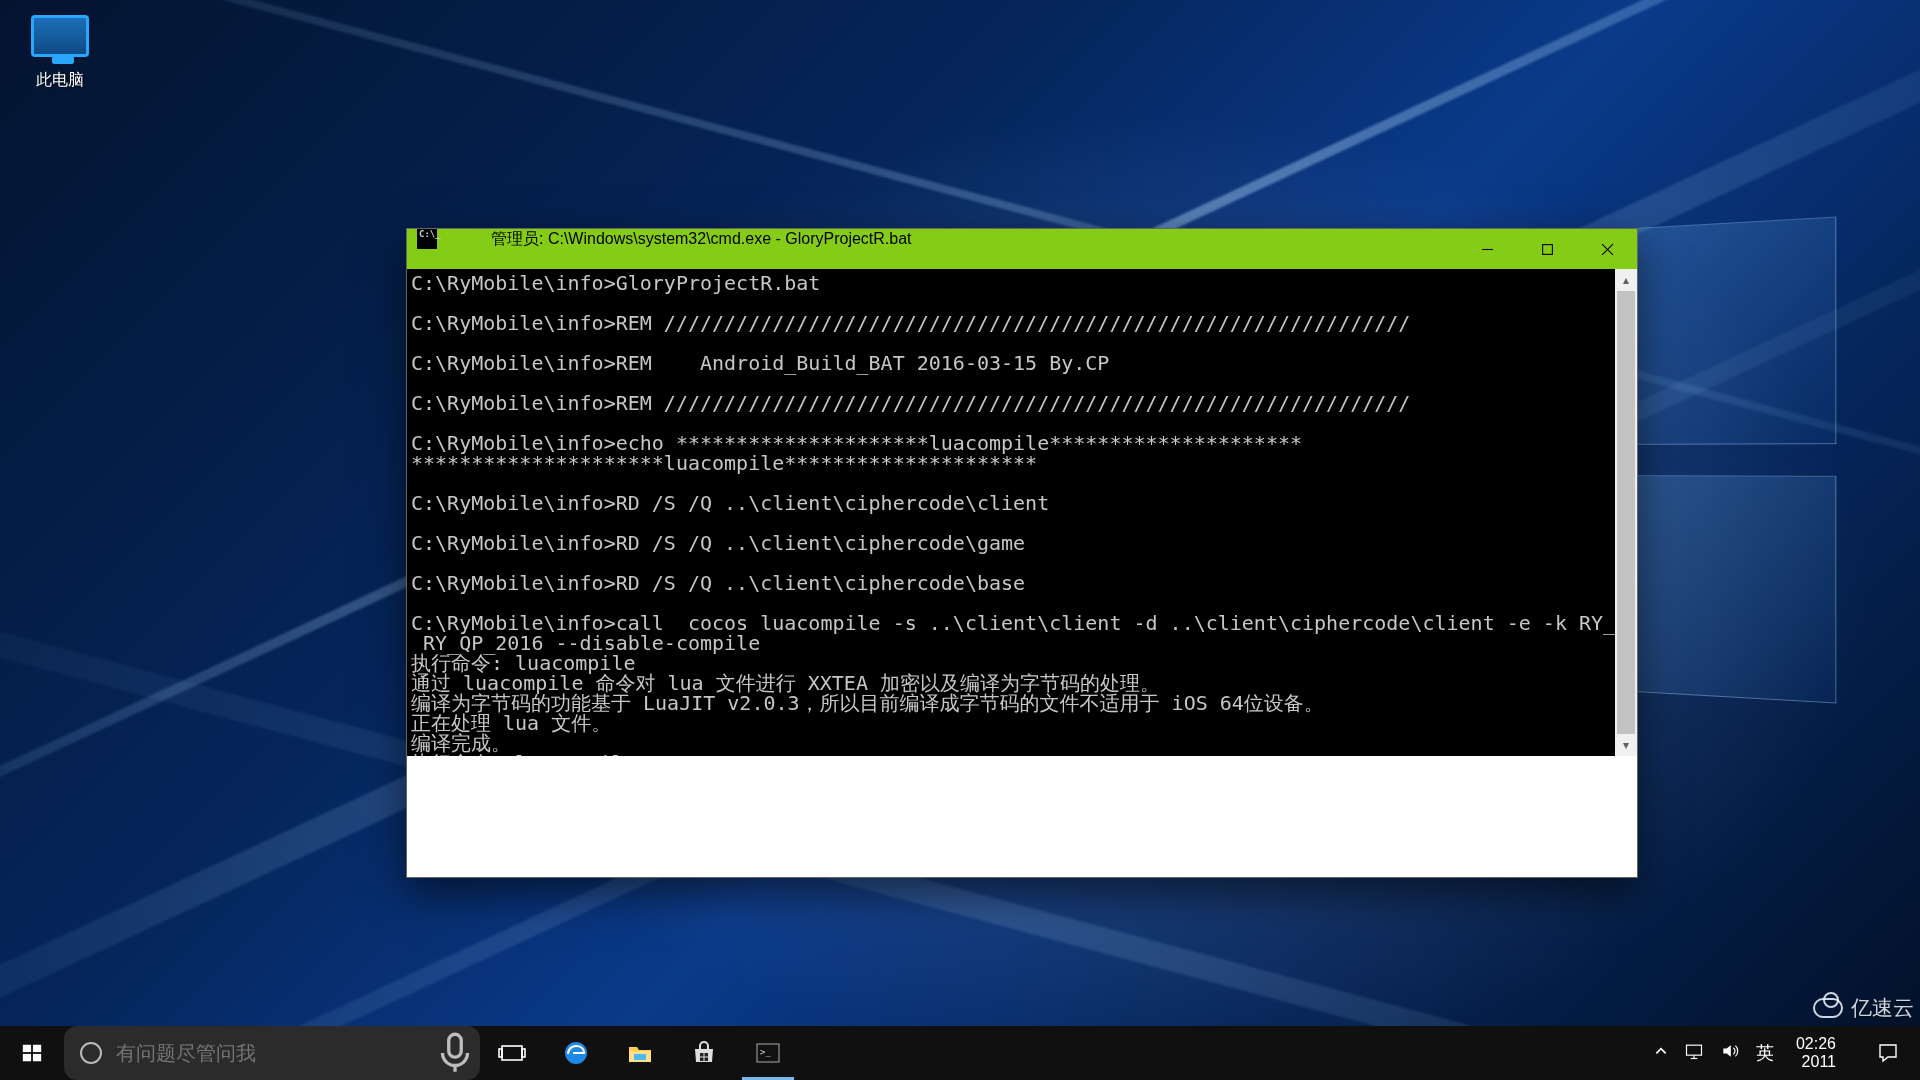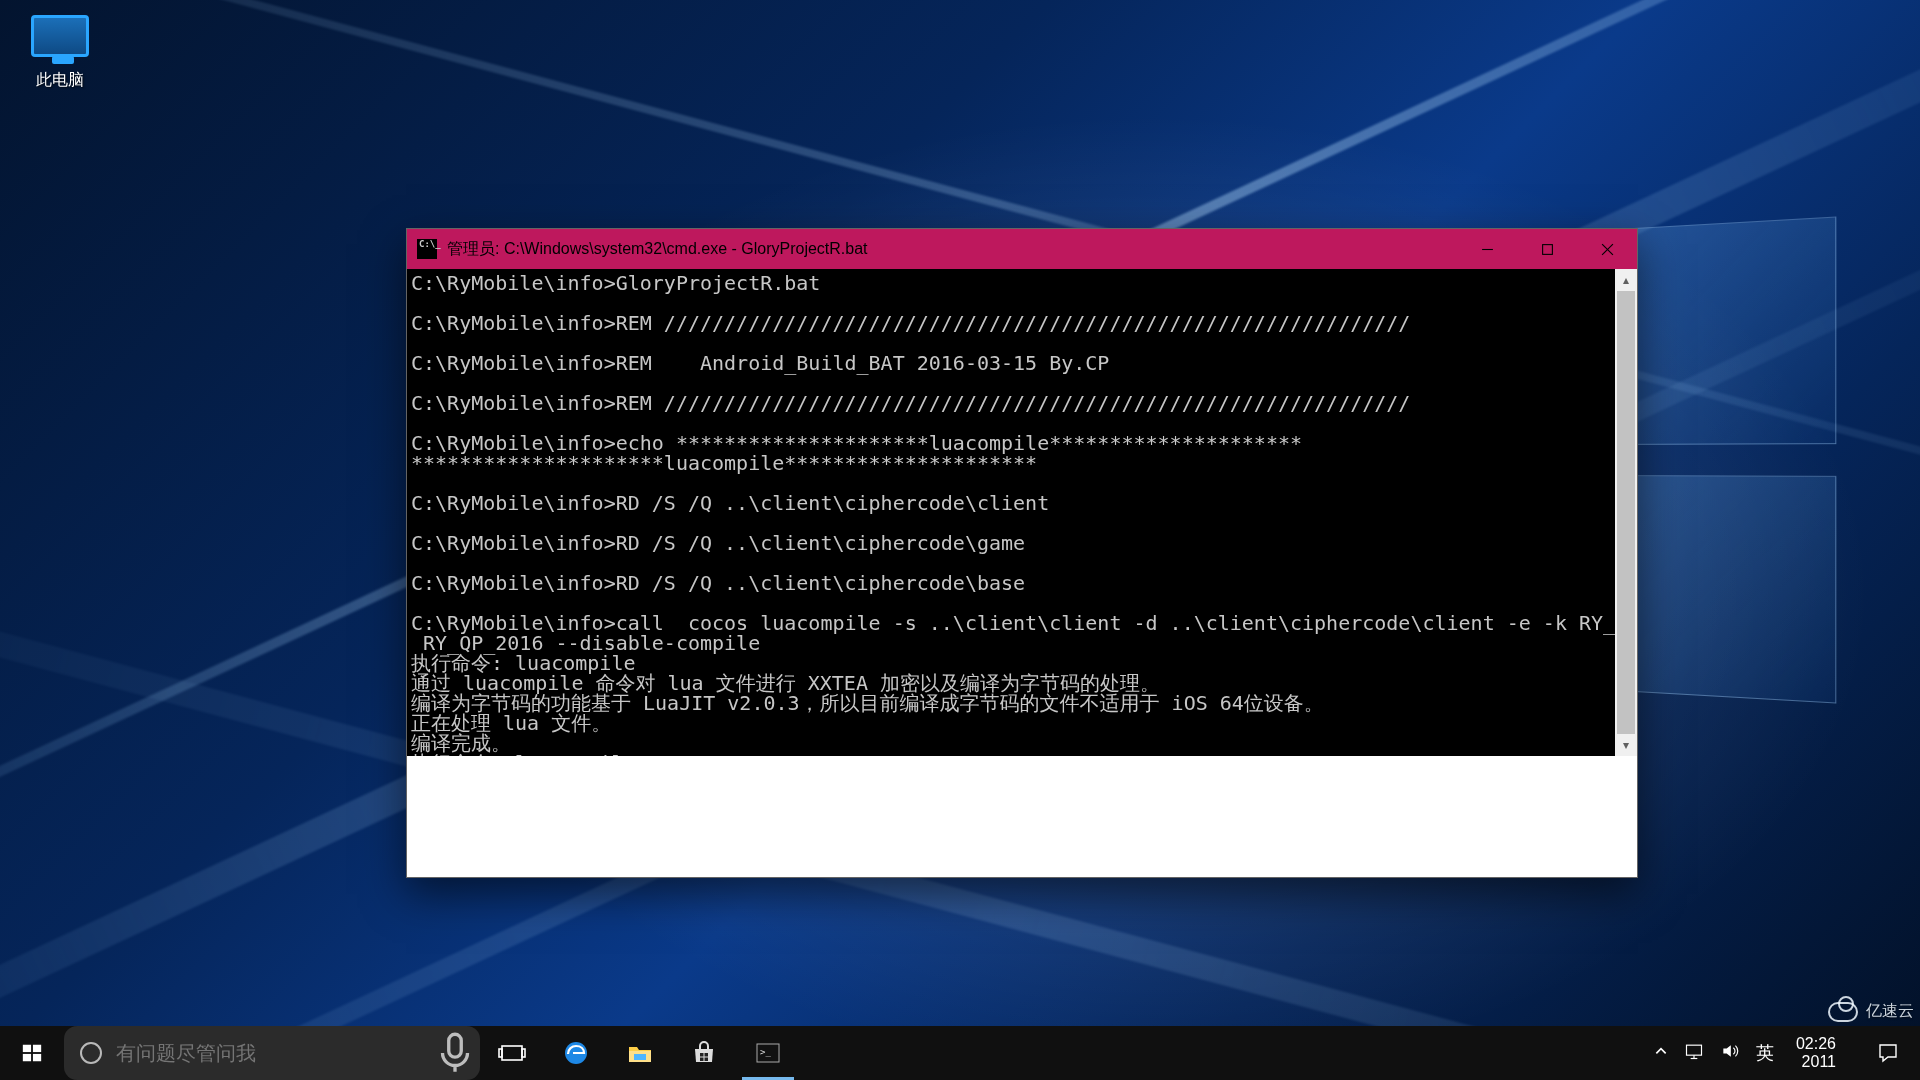--- a/index.html
+++ b/index.html
@@ -32,21 +32,21 @@
 .di2{left:10px;top:132px;}
 
 .pc-glyph{width:58px;height:42px;border:3px solid #2aa6ff;border-radius:4px;background:linear-gradient(#1b6fb8,#0e4a85);position:relative;}
 .pc-glyph::after{content:"";position:absolute;left:18px;bottom:-10px;width:22px;height:8px;background:#2aa6ff;border-radius:2px;}
 
 .bin-glyph{width:44px;height:48px;background:linear-gradient(#7fb9dd,#3e7eb3);clip-path:polygon(10% 0,90% 0,80% 100%,20% 100%);position:relative;border-radius:4px;}
 .bin-glyph::before{content:"";position:absolute;top:-7px;left:6px;width:32px;height:7px;background:#3e7eb3;border-radius:2px;}
 
 
 .window{position:absolute;left:406px;top:228px;width:1232px;height:650px;background:#fff;border:1px solid #646464;box-shadow:0 16px 40px rgba(0,0,0,.55);}
-.titlebar{height:40px;background:#be185d;display:flex;align-items:center;font-size:16px;color:#000;}
+.titlebar{height:40px;background:#84cc16;display:flex;align-items:flex-start;font-size:16px;color:#000;gap:44px;}
 .titlebar .app-icon{width:20px;height:20px;margin:0 10px 0 10px;display:inline-block;background:#000;position:relative;}
 .titlebar .app-icon::after{content:"C:\\_";position:absolute;left:2px;top:1px;color:#ccc;font:700 9px/9px monospace;white-space:pre;}
 .titlebar .title-text{flex:0 0 auto;}
 .win-controls{margin-left:auto;display:flex;height:100%;}
 .win-btn{width:60px;display:flex;align-items:center;justify-content:center;color:#000;}
 .win-btn svg{width:13px;height:13px;stroke:#000;stroke-width:1;fill:none;}
 .console-wrap{position:relative;height:487px;}
 .console{background:#000;color:#c7c7c7;font-family:"NSimSun","SimSun","Consolas",monospace;font-size:20px;line-height:20px;white-space:pre;padding:4px 4px 4px 4px;overflow:hidden;height:100%;width:calc(100% - 22px);}
 .console .cursor{display:inline-block;width:10px;height:3px;background:#c7c7c7;vertical-align:baseline;margin-top:2px;}
 .vscroll{position:absolute;right:0;top:0;width:22px;height:100%;background:#f0f0f0;display:flex;flex-direction:column;align-items:center;}
@@ -67,21 +67,21 @@
 .app-btn.active::after{content:"";position:absolute;left:6px;right:6px;bottom:0;height:3px;background:#76b9ed;}
 .app-btn svg{width:28px;height:28px;}
 .tray{margin-left:auto;display:flex;align-items:center;gap:16px;padding:0 14px;}
 .tray .ime{font-size:18px;}
 .tray .clock{font-size:16px;line-height:18px;text-align:right;padding:0 6px;}
 .tray svg{width:20px;height:20px;stroke:#fff;fill:none;stroke-width:1.4;}
 .tray .chev svg{width:14px;height:14px;}
 .notif{width:64px;display:flex;align-items:center;justify-content:center;border-left:0;}
 .notif svg{width:24px;height:24px;stroke:#fff;fill:none;stroke-width:1.4;}
 
-.watermark{position:absolute;right:6px;bottom:58px;color:rgba(240,248,255,.85);font-size:16px;display:flex;align-items:center;gap:8px;text-shadow:0 1px 2px rgba(0,0,0,.6);}
+.watermark{position:absolute;right:6px;bottom:58px;color:rgba(240,248,255,.85);font-size:21px;display:flex;align-items:center;gap:8px;text-shadow:0 1px 2px rgba(0,0,0,.6);}
 .watermark .cloud{width:30px;height:20px;border:2px solid rgba(240,248,255,.85);border-radius:12px;position:relative;}
 .watermark .cloud::before{content:"";position:absolute;width:12px;height:12px;border:2px solid rgba(240,248,255,.85);border-radius:50%;top:-8px;left:8px;background:transparent;}
 </style>
 </head>
 <body>
 
 <div class="desktop">
   <div class="beam b1"></div>
     <div class="beam b2"></div>
     <div class="beam b3"></div>

